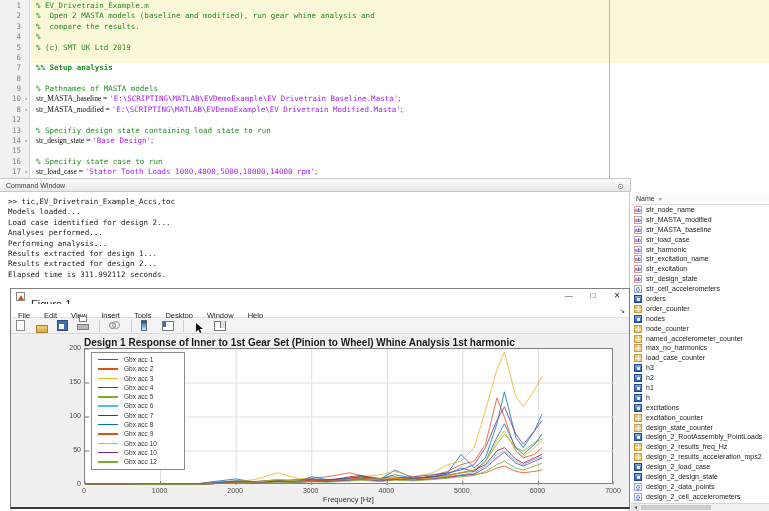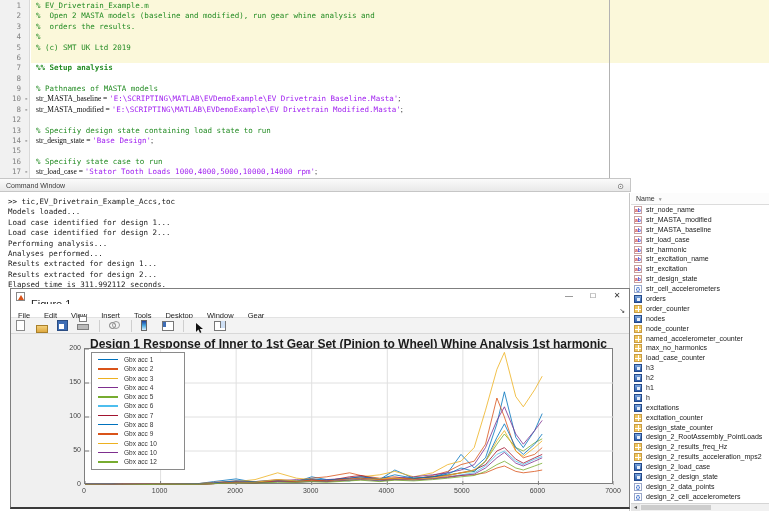--- a/index.html
+++ b/index.html
@@ -85,22 +85,22 @@
   .i-link { border:1.5px solid #777; border-radius:50%; width:7px; height:7px; margin-top:2px; }
   .i-link::after { content:""; position:absolute; left:3px; top:1px; width:6px; height:6px; border:1.5px solid #999; border-radius:50%; }
   .i-cbar { width:6px; height:11px; border:1px solid #666; background:linear-gradient(#1a3f9e,#49a8e0,#d9f0ff); }
   .i-leg { width:12px; height:10px; border:1px solid #777; background:#fff; margin-top:1px; }
   .i-leg::after { content:""; position:absolute; left:1px; top:2px; width:3px; height:5px; background:#3e6db5; }
   .i-ptools { width:12px; height:10px; border:1px solid #777; background:#fff; margin-top:1px; }
   .i-ptools::after { content:""; position:absolute; right:1px; top:1px; width:4px; height:7px; background:#cfe0f5; border-left:1px solid #777; }
 
   
   #plot { position:absolute; left:0; top:46px; width:618px; height:172px; background:#f0f0f0; }
-  #axes-title { position:absolute; left:73px; top:2px; width:529px; text-align:center;
-                font-size:12px; font-weight:bold; color:#1a1a1a; }
+  #axes-title { position:absolute; left:73px; top:2px; width:529px; text-align:left;
+                font-size:10px; font-weight:bold; color:#1a1a1a; }
   #axes { position:absolute; left:73px; top:13px; width:529px; height:136px; background:#fff; border:1px solid #7e7e7e; }
   .ytick { position:absolute; width:22px; text-align:right; font-size:7px; color:#444; left:48px; }
   .xtick { position:absolute; top:152px; width:30px; text-align:center; font-size:7px; color:#444; }
   #xlabel { position:absolute; left:73px; top:160px; width:529px; text-align:center; font-size:7.5px; color:#333; }
   #legend { position:absolute; left:80px; top:17px; width:94px; background:#fff; border:1px solid #8a8a8a; padding:2px 0; }
   .leg-row { height:9.3px; position:relative; }
   .leg-line { position:absolute; left:6px; top:4px; width:20px; height:1.4px; }
   .leg-label { position:absolute; left:32px; top:0; font-size:6.5px; line-height:9.3px; color:#333; }
 </style>
 </head>
@@ -108,21 +108,21 @@
 
 <div id="root">
 
   <div id="editor">
     <div id="editor-highlight"></div>
     <div id="editor-gutter"></div>
     <div id="margin-guide"></div>
     <div id="editor-lines">
         <div class="ed-line"><span class="ed-num">1</span><span class="ed-code"><span class="tc-c">% EV_Drivetrain_Example.m</span></span></div>
         <div class="ed-line"><span class="ed-num">2</span><span class="ed-code"><span class="tc-c">%  Open 2 MASTA models (baseline and modified), run gear whine analysis and</span></span></div>
-        <div class="ed-line"><span class="ed-num">3</span><span class="ed-code"><span class="tc-c">%  orders the results.</span></span></div>
+        <div class="ed-line"><span class="ed-num">3</span><span class="ed-code"><span class="tc-c">%  compare the results.</span></span></div>
         <div class="ed-line"><span class="ed-num">4</span><span class="ed-code"><span class="tc-c">%</span></span></div>
         <div class="ed-line"><span class="ed-num">5</span><span class="ed-code"><span class="tc-c">% (c) SMT UK Ltd 2019</span></span></div>
         <div class="ed-line"><span class="ed-num">6</span><span class="ed-code"><span class="tc-k"></span></span></div>
         <div class="ed-line"><span class="ed-num">7</span><span class="ed-code"><span class="tc-h">%% Setup analysis</span></span></div>
         <div class="ed-line"><span class="ed-num">8</span><span class="ed-code"><span class="tc-k"></span></span></div>
         <div class="ed-line"><span class="ed-num">9</span><span class="ed-code"><span class="tc-c">% Pathnames of MASTA models</span></span></div>
         <div class="ed-line"><span class="ed-num">10</span><span class="ed-mark">-</span><span class="ed-code"><span class="tc-k">str_MASTA_baseline = </span><span class="tc-s">'E:\SCRIPTING\MATLAB\EVDemoExample\EV Drivetrain Baseline.Masta'</span><span class="tc-k">;</span></span></div>
         <div class="ed-line"><span class="ed-num">8</span><span class="ed-mark">-</span><span class="ed-code"><span class="tc-k">str_MASTA_modified = </span><span class="tc-s">'E:\SCRIPTING\MATLAB\EVDemoExample\EV Drivetrain Modified.Masta'</span><span class="tc-k">;</span></span></div>
         <div class="ed-line"><span class="ed-num">12</span><span class="ed-code"><span class="tc-k"></span></span></div>
         <div class="ed-line"><span class="ed-num">13</span><span class="ed-code"><span class="tc-c">% Specifiy design state containing load state to run</span></span></div>
@@ -133,24 +133,23 @@
       </div>
   </div>
 
   <div class="panel-header" id="cw-header">
     <span>Command Window</span>
     <span class="panel-menu-icon">⊙</span>
   </div>
   <div id="cw-body">
       <div class="cw-line">&gt;&gt; tic,EV_Drivetrain_Example_Accs,toc</div>
       <div class="cw-line">Models loaded...</div>
-      <div class="cw-line">Load case identified for design 1...</div>
       <div class="cw-line">Load case identified for design 2...</div>
+      <div class="cw-line">Analyses performed...</div>
       <div class="cw-line">Performing analysis...</div>
-      <div class="cw-line">Analyses performed...</div>
       <div class="cw-line">Results extracted for design 1...</div>
       <div class="cw-line">Results extracted for design 2...</div>
       <div class="cw-line">Elapsed time is 311.992112 seconds.</div>
     </div>
 
   <div class="panel-header" id="ws-header">
     <span>Workspace</span>
   </div>
   <div id="ws">
     <div id="ws-namerow">
@@ -197,21 +196,21 @@
 
   <div id="figwin">
     <div id="fig-titlebar">
       <div id="fig-icon"></div>
       <div id="fig-title">Figure 1</div>
       <div class="win-btn" id="btn-min">—</div>
       <div class="win-btn" id="btn-max">□</div>
       <div class="win-btn" id="btn-close">✕</div>
     </div>
     <div id="fig-menubar">
-      <span class="menu-item">File</span><span class="menu-item">Edit</span><span class="menu-item">View</span><span class="menu-item">Insert</span><span class="menu-item">Tools</span><span class="menu-item">Desktop</span><span class="menu-item">Window</span><span class="menu-item">Gear</span><span id="dock-arrow">↘</span>
+      <span class="menu-item">File</span><span class="menu-item">Edit</span><span class="menu-item">View</span><span class="menu-item">Insert</span><span class="menu-item">Tools</span><span class="menu-item">Desktop</span><span class="menu-item">Window</span><span class="menu-item">Help</span><span id="dock-arrow">↘</span>
     </div>
     <div id="fig-toolbar">
       <span class="tb"><span class="i-new" style="display:block"></span></span>
       <span class="tb"><span class="i-open" style="display:block"></span></span>
       <span class="tb"><span class="i-save" style="display:block"></span></span>
       <span class="tb"><span class="i-print" style="display:block"></span></span>
       <span class="tb-sep"></span>
       <span class="tb"><span class="i-link" style="display:block"></span></span>
       <span class="tb-sep"></span>
       <span class="tb"><span class="i-cbar" style="display:block"></span></span>
@@ -274,20 +273,21 @@
       <div id="xticks">
           <div class="xtick" style="left: 58px;">0</div>
           <div class="xtick" style="left: 133.571px;">1000</div>
           <div class="xtick" style="left: 209.143px;">2000</div>
           <div class="xtick" style="left: 284.714px;">3000</div>
           <div class="xtick" style="left: 360.286px;">4000</div>
           <div class="xtick" style="left: 435.857px;">5000</div>
           <div class="xtick" style="left: 511.429px;">6000</div>
           <div class="xtick" style="left: 587px;">7000</div>
         </div>
+      <div id="xlabel">Frequency [Hz]</div>
       <div id="legend">
           <div class="leg-row">
             <span class="leg-line" style="background: rgb(0, 114, 189);"></span>
             <span class="leg-label">Gbx acc 1</span>
           </div>
           <div class="leg-row">
             <span class="leg-line" style="background: rgb(217, 83, 25);"></span>
             <span class="leg-label">Gbx acc 2</span>
           </div>
           <div class="leg-row">

